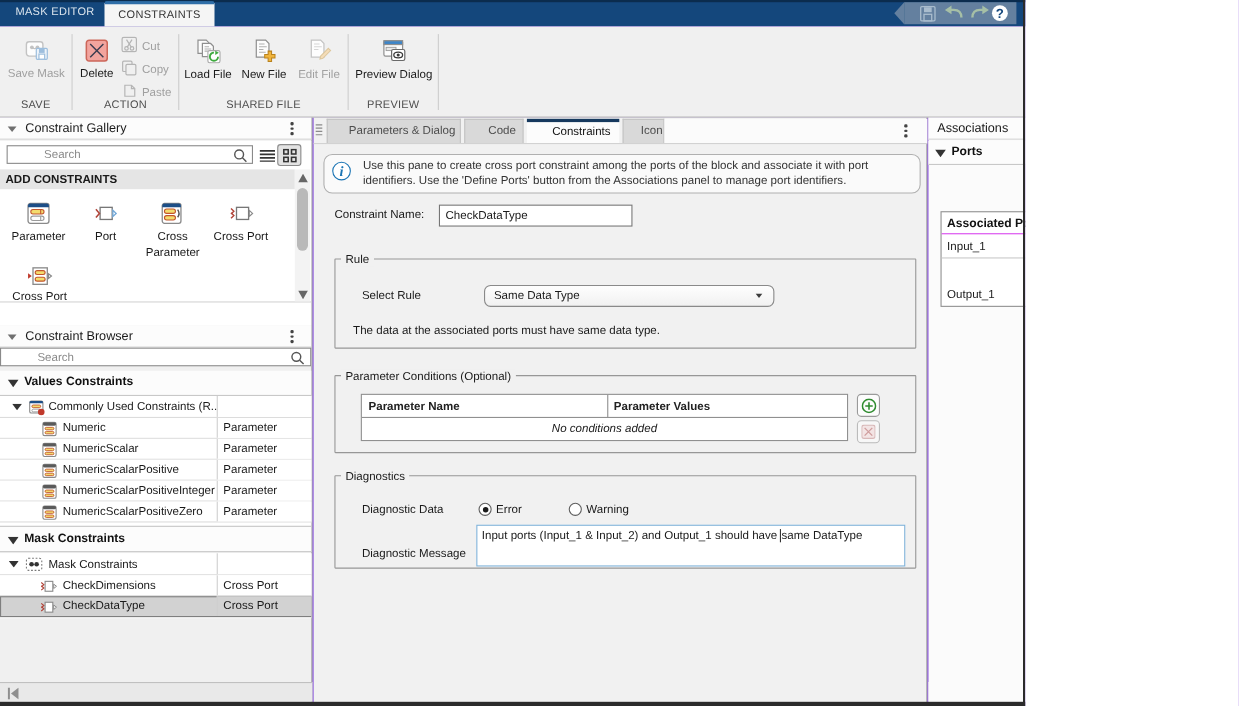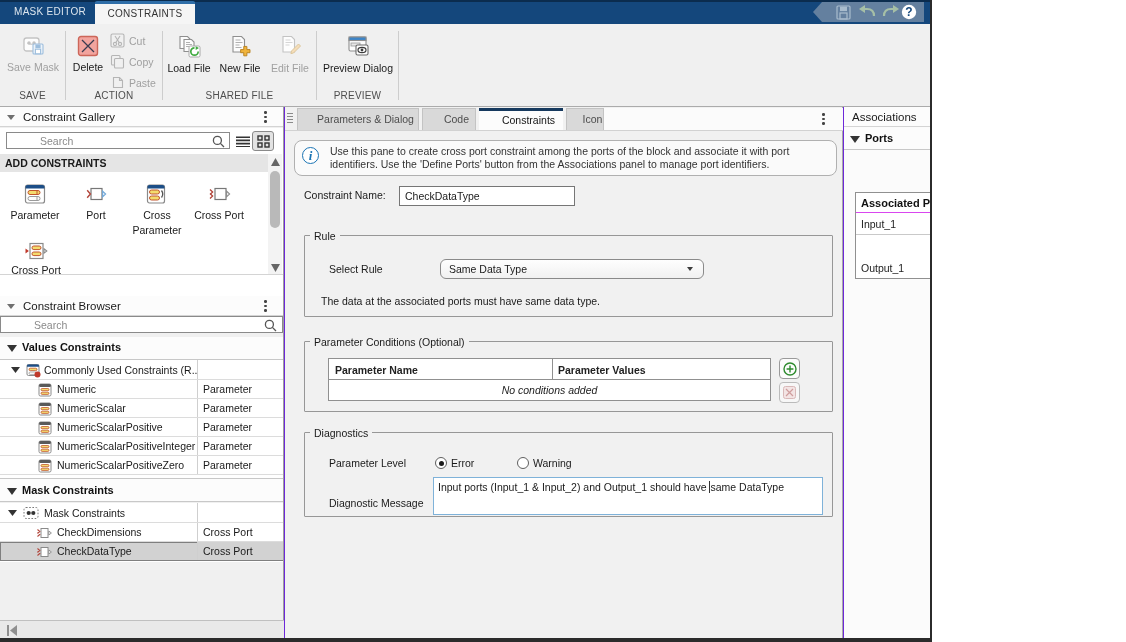--- a/index.html
+++ b/index.html
@@ -459,21 +459,21 @@
 
     <div class="gbox" style="left:19px;top:128px;width:529px;height:82px">
       <div class="gleg" style="left:5px">Rule</div>
       <div class="gb-lbl" style="left:24px;top:27px">Select Rule</div>
       <div class="ddown" style="left:135px;top:23px;width:264px;height:20px;line-height:18px"><span style="margin-left:8px">Same Data Type</span><div class="ar"></div></div>
       <div class="gb-lbl" style="left:16px;top:59px">The data at the associated ports must have same data type.</div>
     </div>
 
     <div class="gbox" style="left:19px;top:325px;width:529px;height:85px">
       <div class="gleg" style="left:5px">Diagnostics</div>
-      <div class="gb-lbl" style="left:24px;top:24px">Parameter Level</div>
+      <div class="gb-lbl" style="left:24px;top:24px">Diagnostic Data</div>
       <div class="radio on" style="left:130px;top:24px"></div>
       <div class="gb-lbl" style="left:146px;top:24px">Error</div>
       <div class="radio" style="left:212px;top:24px"></div>
       <div class="gb-lbl" style="left:228px;top:24px">Warning</div>
       <div class="gb-lbl" style="left:24px;top:64px">Diagnostic Message</div>
       <div class="abs" style="left:128px;top:44px;width:390px;height:38px;background:#fff;border:1.5px solid #7fb2d9;font-size:10.5px;color:#1a1a1a">
         <span style="position:absolute;left:4px;top:3px;white-space:nowrap">Input ports (Input_1 &amp; Input_2) and Output_1 should have <span style="border-left:1px solid #333;margin-left:0px">s</span>ame DataType</span>
       </div>
     </div>
   </div>

